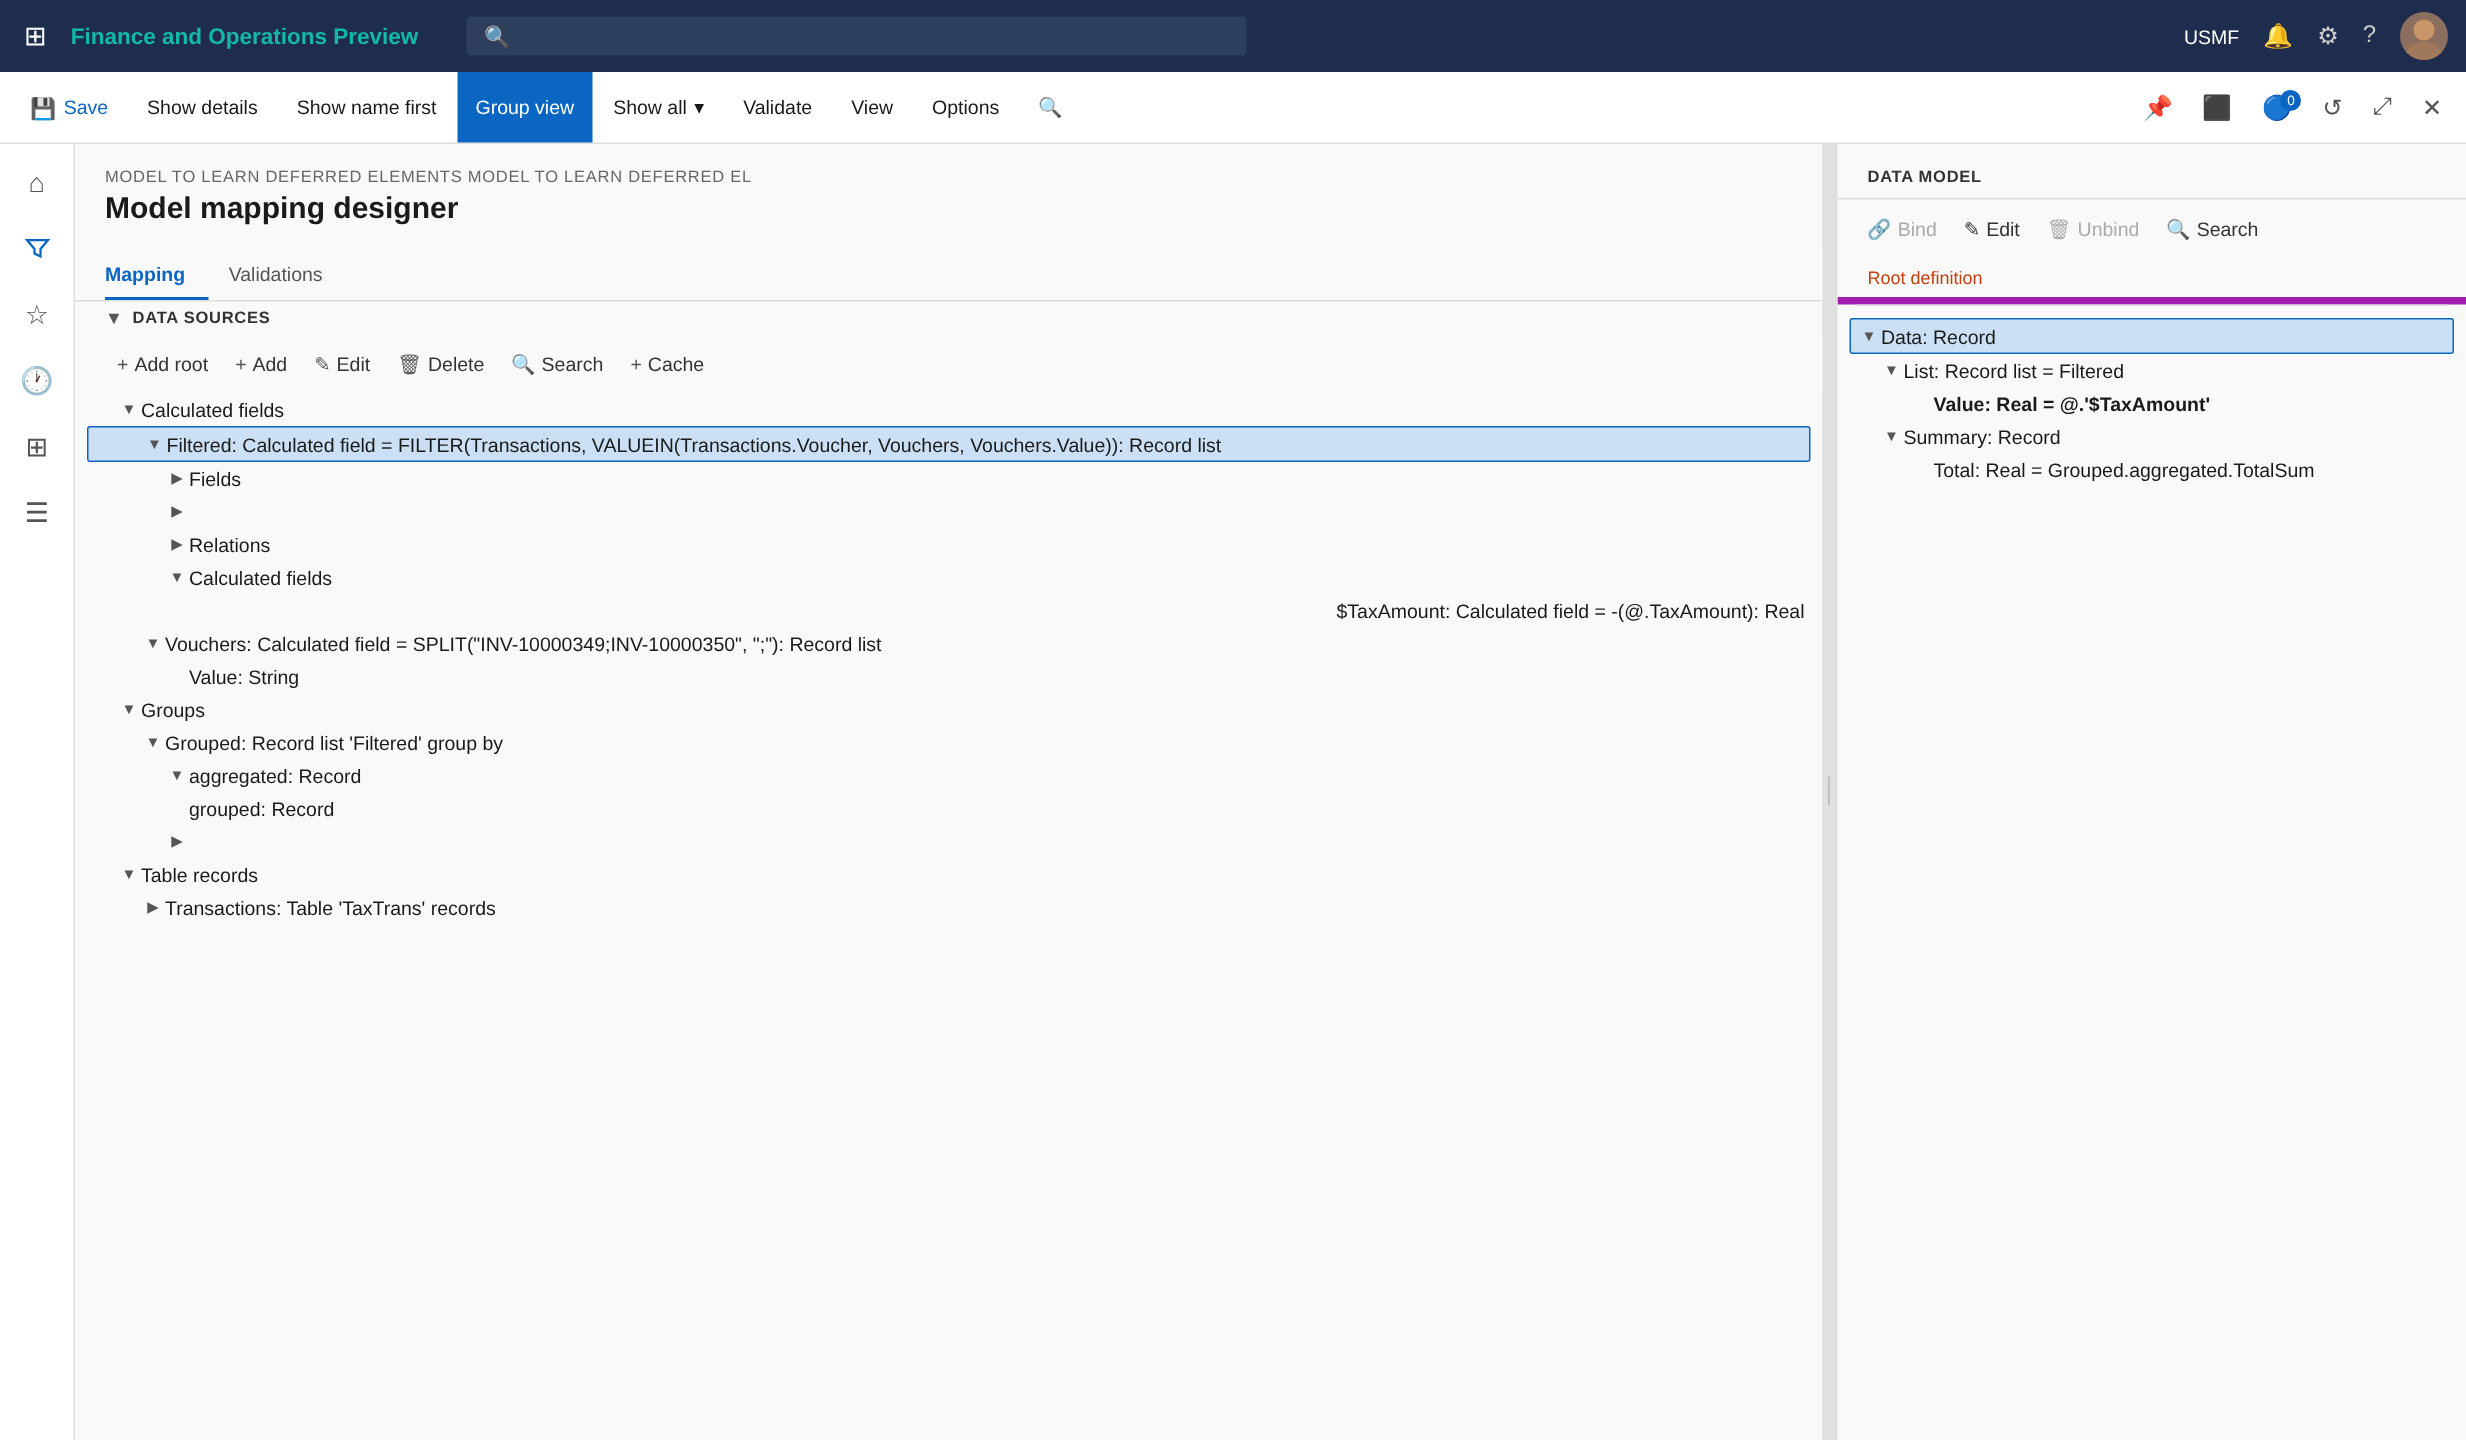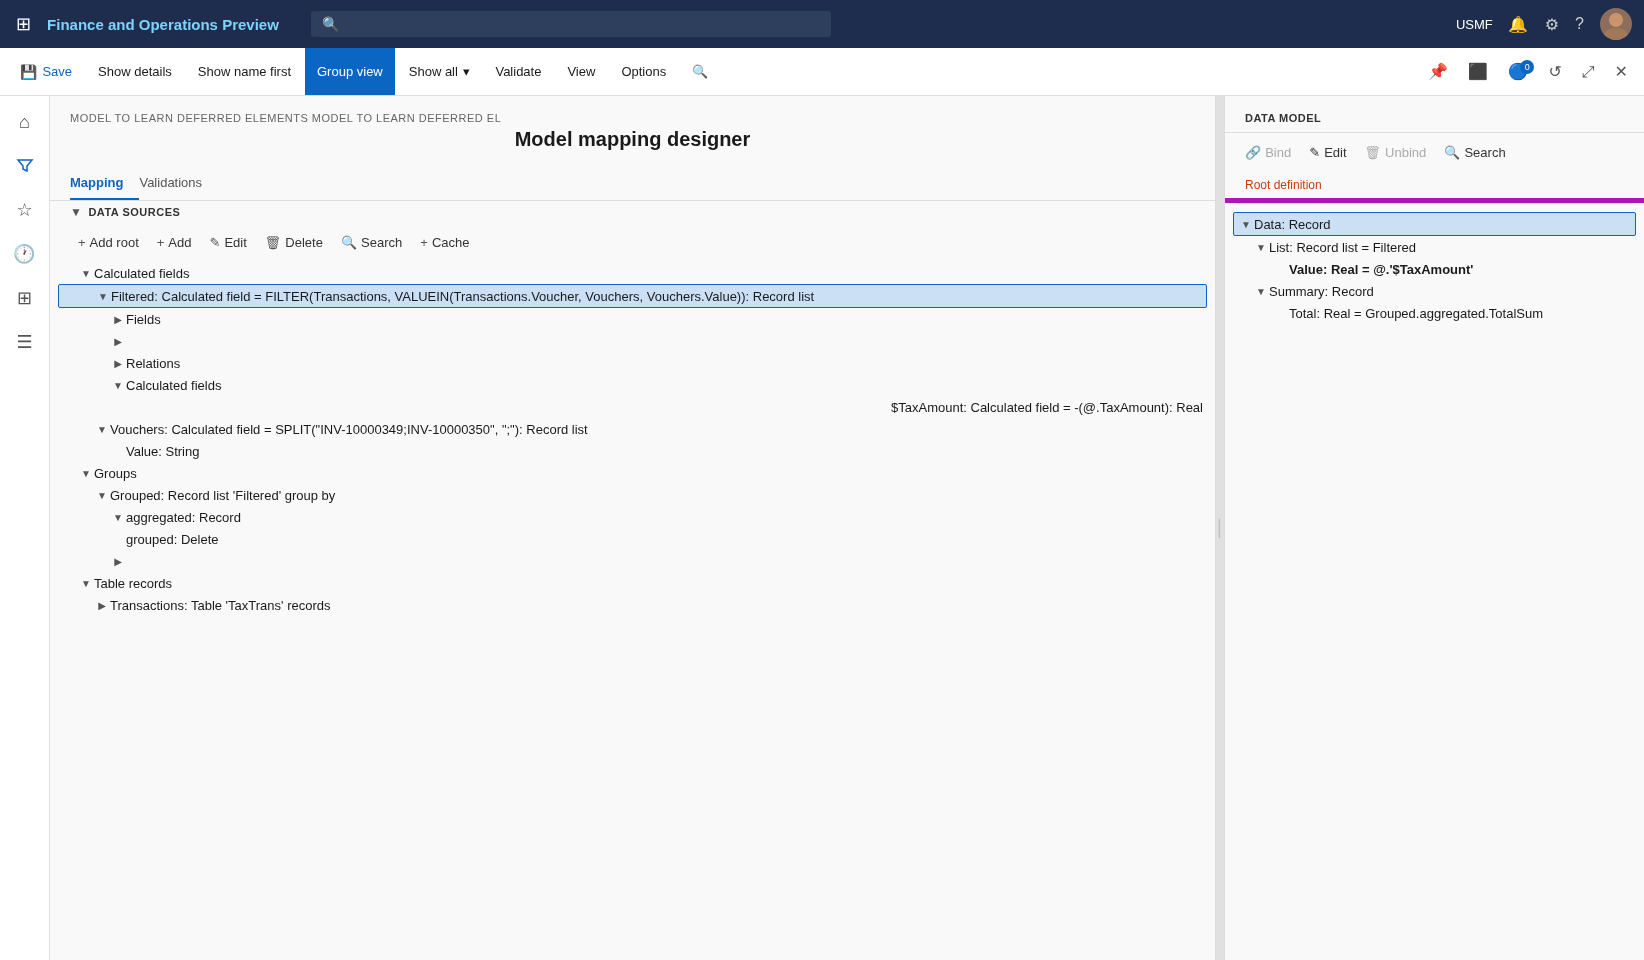--- a/index.html
+++ b/index.html
@@ -3,21 +3,21 @@
   <meta charset="utf-8">
   <style>
     * { box-sizing: border-box; margin: 0; padding: 0; }
     body { font-family: 'Segoe UI', sans-serif; font-size: 13px; background: #f3f2f1; overflow: hidden; width: 1644px; height: 960px; }
 
     
     .top-nav {
       display: flex; align-items: center; background: #1e2d4d; height: 48px; padding: 0 12px; gap: 12px;
     }
     .top-nav .app-grid-icon { color: #fff; font-size: 18px; cursor: pointer; padding: 4px; }
-    .top-nav .app-title { color: #7dd3fc; font-size: 15px; font-weight: 600; white-space: nowrap; }
+    .top-nav .app-title { color: #14b8a6; font-size: 15px; font-weight: 600; white-space: nowrap; }
     .top-nav .search-bar {
       flex: 1; max-width: 520px; margin: 0 20px;
       display: flex; align-items: center; background: #2e3f5e; border-radius: 3px; padding: 5px 12px; gap: 8px;
     }
     .top-nav .search-bar input {
       background: transparent; border: none; color: #ccc; font-size: 13px; outline: none; width: 100%;
     }
     .top-nav .search-bar .search-icon { color: #aaa; font-size: 14px; }
     .top-nav-right { margin-left: auto; display: flex; align-items: center; gap: 16px; color: #fff; font-size: 13px; }
     .top-nav-right .icon-btn { cursor: pointer; font-size: 16px; color: #ccc; }
@@ -46,22 +46,22 @@
     .left-sidebar { width: 50px; background: #fff; border-right: 1px solid #e0e0e0; display: flex; flex-direction: column; align-items: center; padding: 8px 0; gap: 8px; }
     .left-sidebar .side-icon { width: 36px; height: 36px; display: flex; align-items: center; justify-content: center; cursor: pointer; border-radius: 3px; color: #555; font-size: 18px; }
     .left-sidebar .side-icon.active { color: #0a66c2; }
 
     
     .ds-panel {
       flex: 1; background: #f9f9f9; border-right: 1px solid #ddd; display: flex; flex-direction: column; overflow: hidden;
     }
     .ds-header { padding: 16px 20px 4px 20px; }
     .ds-breadcrumb { font-size: 11px; color: #666; text-transform: uppercase; letter-spacing: 0.5px; }
-    .ds-title { font-size: 20px; font-weight: 600; color: #1a1a1a; margin-top: 4px; text-align: center; }
-    .ds-tabs { display: flex; gap: 0; border-bottom: 1px solid #ddd; padding: 0 20px; margin-top: 12px; background: #f9f9f9; }
+    .ds-title { font-size: 20px; font-weight: 600; color: #1a1a1a; margin-top: 4px; }
+    .ds-tabs { display: flex; gap: 13px; border-bottom: 1px solid #ddd; padding: 0 20px; margin-top: 12px; background: #f9f9f9; }
     .ds-tab { padding: 8px 16px 8px 0; cursor: pointer; font-size: 13px; color: #555; border-bottom: 2px solid transparent; }
     .ds-tab.active { color: #0a66c2; border-bottom: 2px solid #0a66c2; font-weight: 600; }
 
     
     .ds-toolbar { display: flex; align-items: center; gap: 2px; padding: 8px 20px; background: #f9f9f9; }
     .ds-toolbar .tool-btn { display: flex; align-items: center; gap: 4px; padding: 4px 8px; cursor: pointer; color: #333; font-size: 13px; background: transparent; border: none; border-radius: 2px; }
     .ds-toolbar .tool-btn .t-icon { color: #555; font-size: 13px; }
 
     
     .ds-section { display: flex; align-items: center; padding: 4px 20px; font-size: 11px; font-weight: 700; color: #333; text-transform: uppercase; letter-spacing: 0.5px; }
@@ -264,21 +264,21 @@
       <div class="tree-item indent-2">
         <span class="expand-btn">▼</span>
         <span class="item-text">Grouped: Record list 'Filtered' group by</span>
       </div>
       <div class="tree-item indent-3">
         <span class="expand-btn">▼</span>
         <span class="item-text">aggregated: Record</span>
       </div>
       <div class="tree-item indent-3">
         <span class="expand-btn" style="opacity:0">▶</span>
-        <span class="item-text">grouped: Delete</span>
+        <span class="item-text">grouped: Record</span>
       </div>
       <div class="tree-item indent-3">
         <span class="expand-btn">▶</span>
       </div>
 
       <div class="tree-item indent-1">
         <span class="expand-btn">▼</span>
         <span class="item-text">Table records</span>
       </div>
       <div class="tree-item indent-2">

